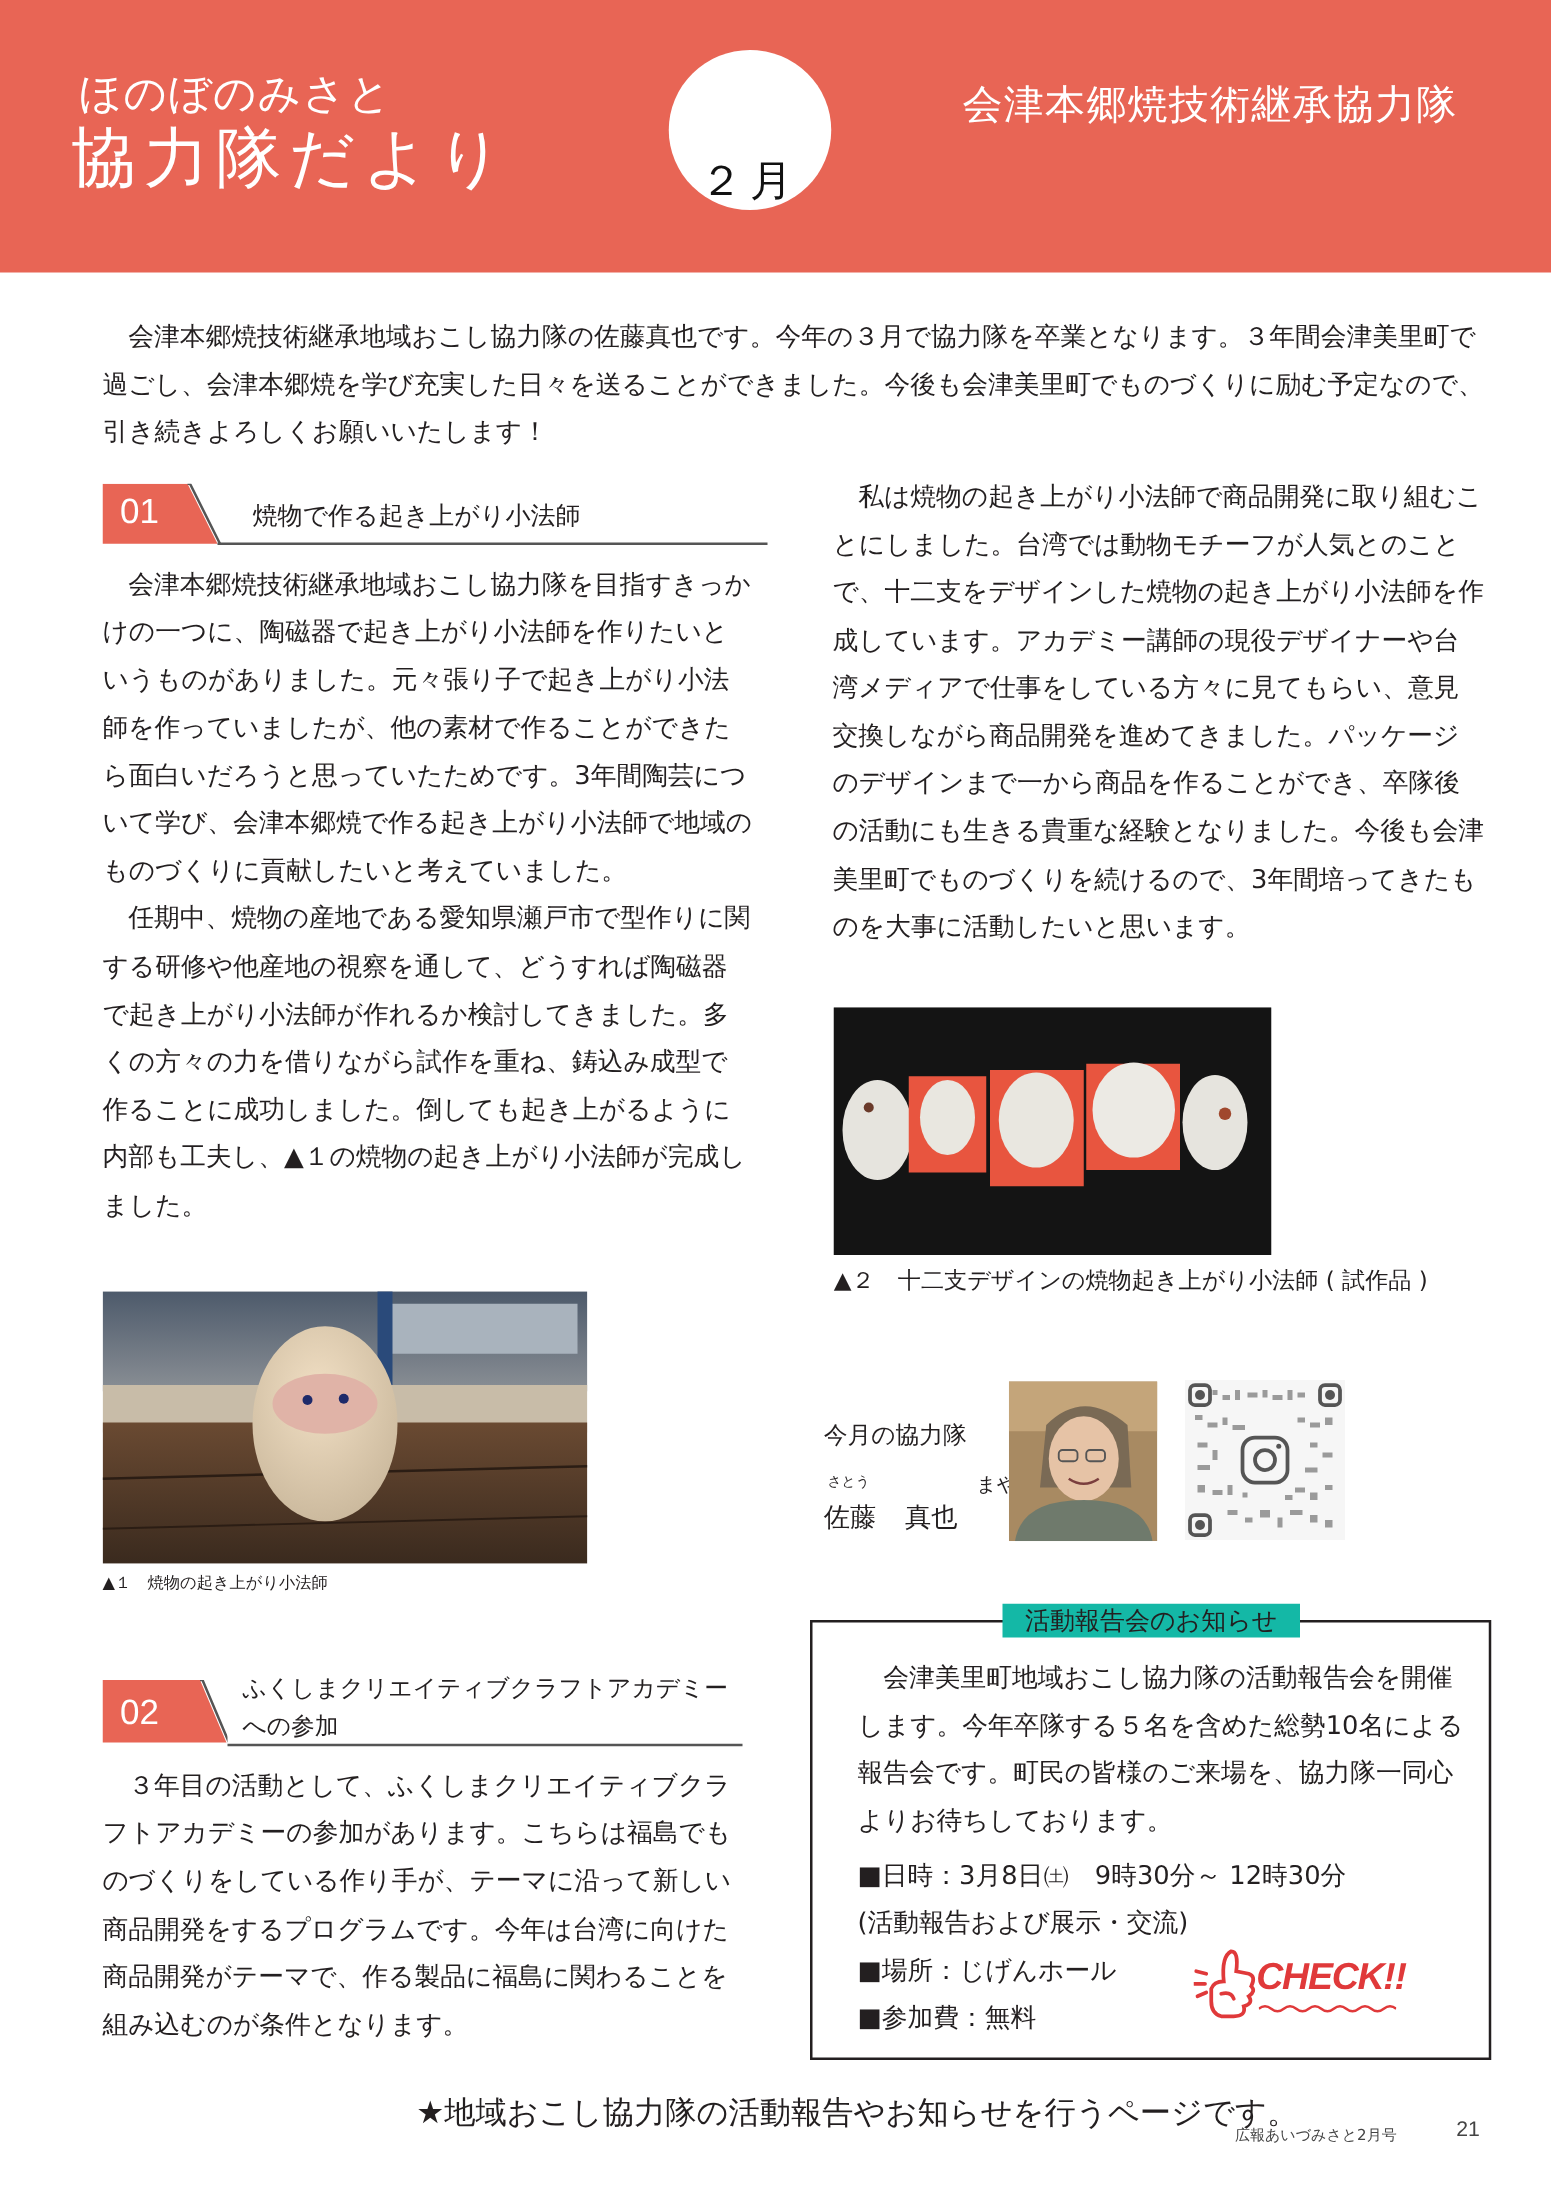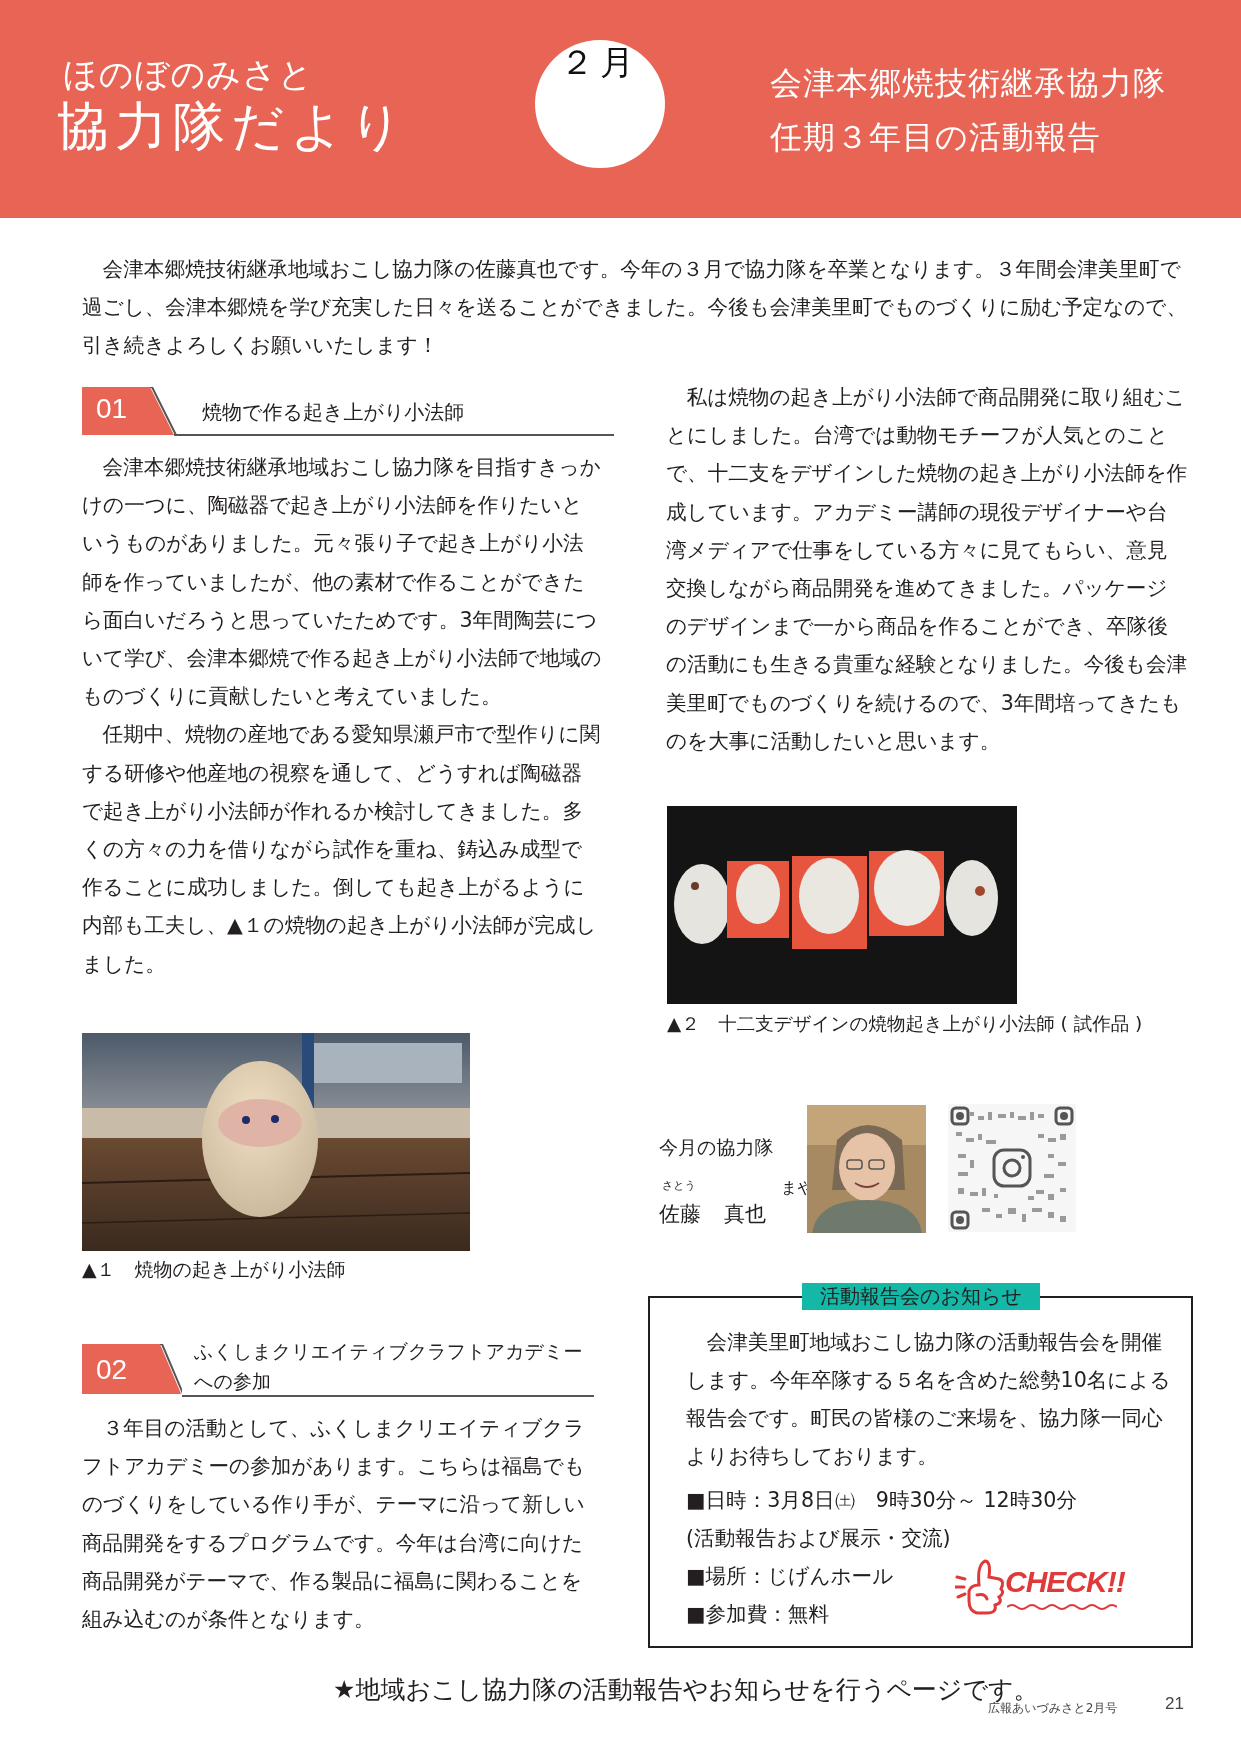--- a/index.html
+++ b/index.html
@@ -3,37 +3,37 @@
 <meta charset="utf-8">
 <style>
   * { box-sizing: border-box; margin: 0; padding: 0; }
   html, body { width: 1241px; height: 1755px; background: #ffffff; overflow: hidden; }
   body { position: relative; font-family: "DejaVu Sans", sans-serif; color: #231f20; }
 
   .header { position: absolute; left: 0; top: 0; width: 1241px; height: 218px; background: #e86555; }
   .header .kana { position: absolute; left: 63px; top: 52px; font-size: 34px; color: #fff; letter-spacing: 1px; }
   .header .title { position: absolute; left: 57px; top: 92px; font-size: 52px; color: #fff; letter-spacing: 6px; }
   .month-circle { position: absolute; left: 535px; top: 40px; width: 130px; height: 128px; border-radius: 50%; background: #fff;
-                  display: flex; align-items: flex-start; justify-content: center; font-size: 34px; color: #111; letter-spacing: 6px; font-family: Liberation Serif, serif; }
+                  display: flex; align-items: flex-end; justify-content: center; font-size: 34px; color: #111; letter-spacing: 6px; font-family: Liberation Serif, serif; }
   .header .sub { position: absolute; left: 770px; font-size: 32px; color: #fff; letter-spacing: 1px; }
   .header .sub1 { top: 62px; }
   .header .sub2 { top: 116px; }
 
   .intro { position: absolute; left: 82px; top: 250px; width: 1105px; font-size: 20.6px; line-height: 38px; text-indent: 1em; }
 
   .sec-head { position: absolute; left: 82px; height: 50px; }
   .sec-num-edge { position: absolute; left: 0; top: 0; width: 100px; height: 50px; }
   .sec-line { position: absolute; left: 92px; height: 2px; background: #555; }
   .sec-title { position: absolute; font-size: 20px; }
 
   .col-text { position: absolute; font-size: 20.6px; line-height: 38.2px; }
   .col-text p { text-indent: 1em; }
 
   .photo { position: absolute; overflow: hidden; }
-  .caption { position: absolute; font-size: 19px; }
+  .caption { position: absolute; font-size: 13px; }
 
   .notice-box { position: absolute; left: 648px; top: 1296px; width: 545px; height: 352px; border: 2px solid #231f20; }
   .notice-title { position: absolute; left: 802px; top: 1283px; padding: 0 18px; background: #14b8a6; font-size: 20px; }
   .notice-body { position: absolute; left: 686px; top: 1323px; width: 490px; font-size: 20.6px; line-height: 38px; }
   .notice-body .lead { text-indent: 1em; }
   .notice-item { line-height: 38px; }
 
   .footer-note { position: absolute; left: 333px; top: 1673px; font-size: 25px; }
   .footer-mag { position: absolute; left: 988px; top: 1700px; font-size: 12px; color: #444; }
   .footer-page { position: absolute; left: 1165px; top: 1694px; font-size: 17px; color: #444; font-family: "Liberation Sans", sans-serif; }
@@ -41,21 +41,20 @@
 </head>
 <body>
 
 <div class="header">
   <div class="kana">ほのぼのみさと</div>
   <div class="title">協力隊だより</div>
   <div class="month-circle">
     <span>２月</span>
   </div>
   <div class="sub sub1">会津本郷焼技術継承協力隊</div>
-  <div class="sub sub2">任期３年目の活動報告</div>
 </div>
 
 <div class="intro">会津本郷焼技術継承地域おこし協力隊の佐藤真也です。今年の３月で協力隊を卒業となります。３年間会津美里町で過ごし、会津本郷焼を学び充実した日々を送ることができました。今後も会津美里町でものづくりに励む予定なので、引き続きよろしくお願いいたします！</div>
 
 <div class="sec-head" style="top:387px; width:452px;">
   <svg class="sec-num-edge" width="100" height="50">
     <polygon points="0,0 68,0 92,48 0,48" fill="#e86555"></polygon>
     <polyline points="68,0 70,0 94,48" fill="none" stroke="#555" stroke-width="2"></polyline>
   </svg>
   <div style="position:absolute;left:14px;top:6px;font-size:28px;color:#fff;font-family:'Liberation Sans',sans-serif;">01</div>

